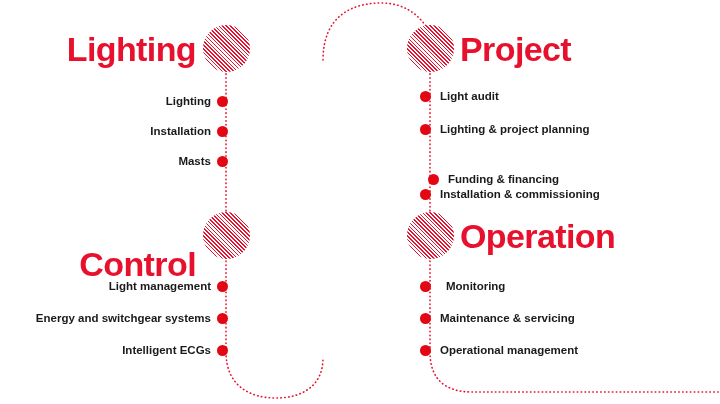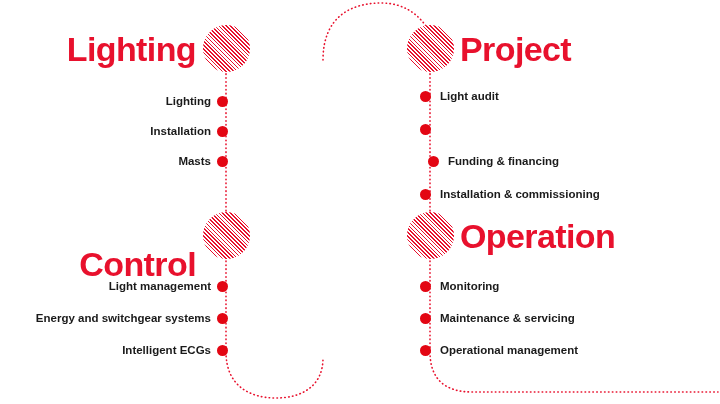--- a/index.html
+++ b/index.html
@@ -119,22 +119,23 @@
     <span class="lbl">Masts</span>
     <span class="dot"></span>
   </div>
 
   <div class="item right" style="top:88px;">
     <span class="dot"></span>
     <span class="lbl">Light audit</span>
   </div>
   <div class="item right" style="top:121px;">
     <span class="dot"></span>
+    <span class="lbl">Lighting &amp; project planning</span>
   </div>
-  <div class="item right" style="top:153px;padding-left:8px;">
+  <div class="item right" style="top:171px;padding-left:8px;">
     <span class="dot"></span>
     <span class="lbl">Funding &amp; financing</span>
   </div>
   <div class="item right" style="top:186px;">
     <span class="dot"></span>
     <span class="lbl">Installation &amp; commissioning</span>
   </div>
 
   <div class="item left" style="top:278px;">
     <span class="lbl">Light management</span>
@@ -142,21 +143,21 @@
   </div>
   <div class="item left" style="top:310px;">
     <span class="lbl">Energy and switchgear systems</span>
     <span class="dot"></span>
   </div>
   <div class="item left" style="top:342px;">
     <span class="lbl">Intelligent ECGs</span>
     <span class="dot"></span>
   </div>
 
-  <div class="item right" style="top:278px;">
+  <div class="item right" style="top:278px;gap:6px;">
     <span class="dot"></span>
     <span class="lbl">Monitoring</span>
   </div>
   <div class="item right" style="top:310px;">
     <span class="dot"></span>
     <span class="lbl">Maintenance &amp; servicing</span>
   </div>
   <div class="item right" style="top:342px;">
     <span class="dot"></span>
     <span class="lbl">Operational management</span>

